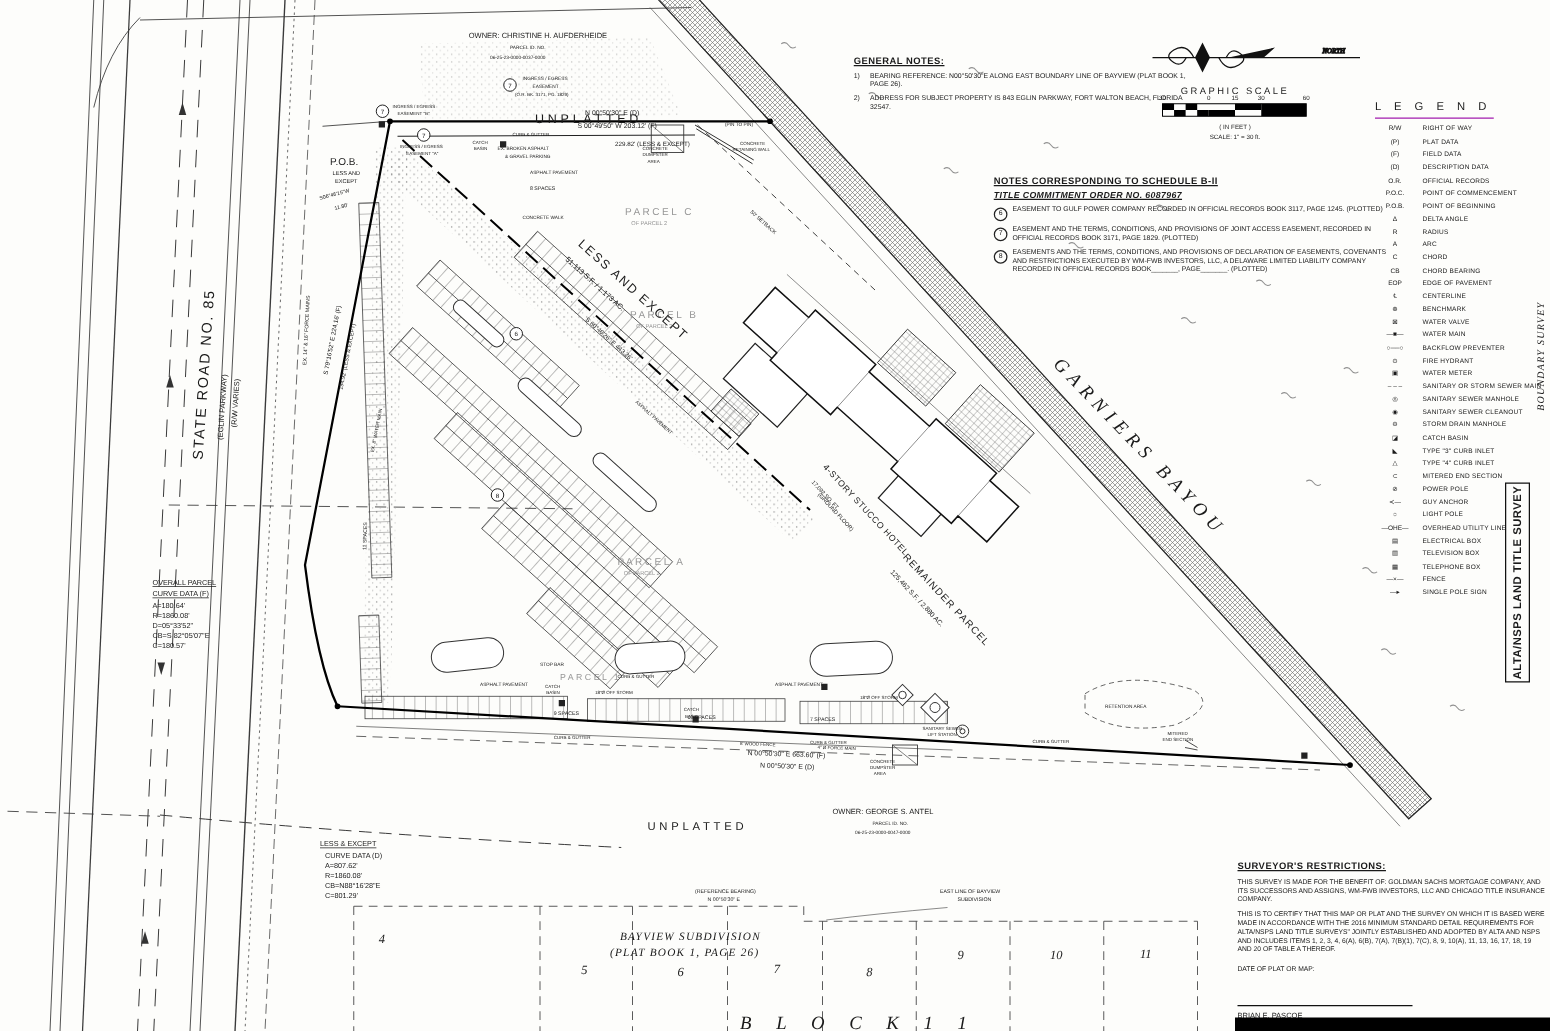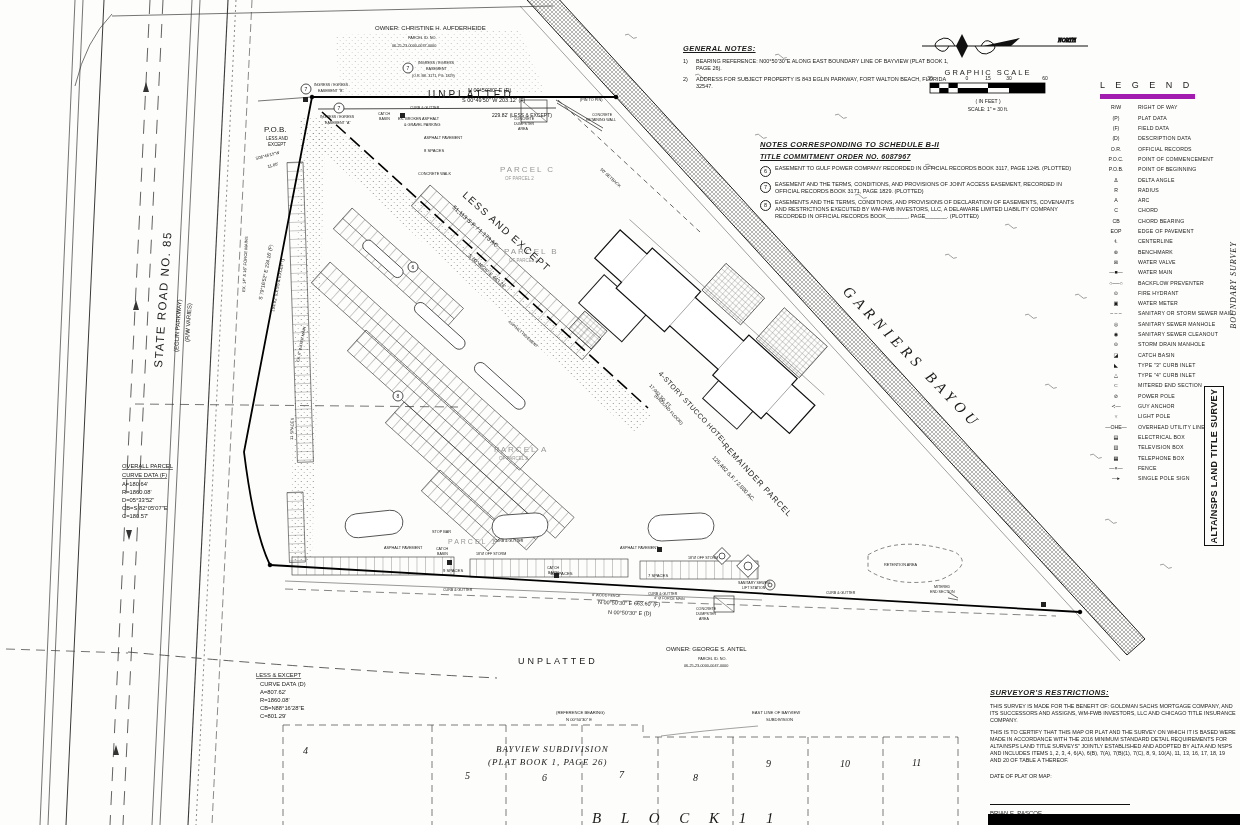--- a/index.html
+++ b/index.html
@@ -8,27 +8,27 @@
   svg{position:absolute;left:0;top:0}
   text{font-family:"Liberation Sans",sans-serif;fill:#1a1a1a}
   .ser{font-family:"Liberation Serif",serif;font-style:italic}
   .gray{fill:#979797}
   .u{text-decoration:underline}
   .t36{font-size:3.6px}.t38{font-size:3.8px}.t42{font-size:4.2px}.t45{font-size:4.5px}
   .t5{font-size:5px}.t55{font-size:5.5px}.t58{font-size:5.8px}.t6{font-size:6px}
   .t7{font-size:7px}.t8{font-size:8px}.t9{font-size:9px}
   .t10{font-size:10px}.t115{font-size:11.5px}.t15{font-size:15px}
   .panel{position:absolute;font-size:5.5px;line-height:1.3}
-  .h-title{font-weight:bold;font-style:italic;text-decoration:underline;font-size:7.5px;letter-spacing:.4px}
+  .h-title{font-weight:bold;text-decoration:underline;font-size:7.5px;letter-spacing:.4px}
   .h-title2{font-weight:bold;font-style:italic;text-decoration:underline;font-size:7px;letter-spacing:.3px}
   .note-item{display:flex;gap:4px;margin-top:4px}
   .note-num{flex:0 0 9px}
   .circ{flex:0 0 auto;width:9px;height:9px;border:1px solid #222;border-radius:50%;
         font-size:5.5px;line-height:9px;text-align:center;margin-top:1px}
-  .legend-title{font-size:9px;letter-spacing:4px;border-bottom:5px solid #a21caf;display:inline-block;
+  .legend-title{font-size:9px;letter-spacing:4px;border-bottom:1px solid #a21caf;display:inline-block;
         padding:0 2px 2px 0;margin-bottom:4px}
   .legend-row{display:flex;align-items:center;height:10.3px}
   .legend-sym{width:32px;text-align:center;flex:0 0 auto;font-size:5.2px;white-space:nowrap}
   .legend-label{margin-left:6px;font-size:5.2px;letter-spacing:.2px;white-space:nowrap}
   .cert p{margin:5px 0 0 0}
   .sigline{width:140px;border-top:1px solid #111;margin-top:24px}
   .vbox{position:absolute;border:1px solid #111}
   .vbox span,.vfree span{position:absolute;left:50%;top:50%;transform:translate(-50%,-50%) rotate(-90deg);
         white-space:nowrap}
   .vfree{position:absolute}
@@ -411,21 +411,21 @@
   <div class="note-item">
     <span class="note-num">1)</span>
     <span>BEARING REFERENCE: N00°50'30"E ALONG EAST BOUNDARY LINE OF BAYVIEW (PLAT BOOK 1, PAGE 26).</span>
   </div>
   <div class="note-item">
     <span class="note-num">2)</span>
     <span>ADDRESS FOR SUBJECT PROPERTY IS 843 EGLIN PARKWAY, FORT WALTON BEACH, FLORIDA 32547.</span>
   </div>
 </div>
 
-<div class="panel" style="left:760px;top:140px;width:322px">
+<div class="panel" style="left:795px;top:140px;width:322px">
   <div class="h-title">NOTES CORRESPONDING TO SCHEDULE B-II</div>
   <div class="h-title2" style="margin-top:2px">TITLE COMMITMENT ORDER NO. 6087967</div>
   <div class="note-item">
     <span class="circ">6</span>
     <span>EASEMENT TO GULF POWER COMPANY RECORDED IN OFFICIAL RECORDS BOOK 3117, PAGE 1245. (PLOTTED)</span>
   </div>
   <div class="note-item">
     <span class="circ">7</span>
     <span>EASEMENT AND THE TERMS, CONDITIONS, AND PROVISIONS OF JOINT ACCESS EASEMENT, RECORDED IN OFFICIAL RECORDS BOOK 3171, PAGE 1829. (PLOTTED)</span>
   </div>

